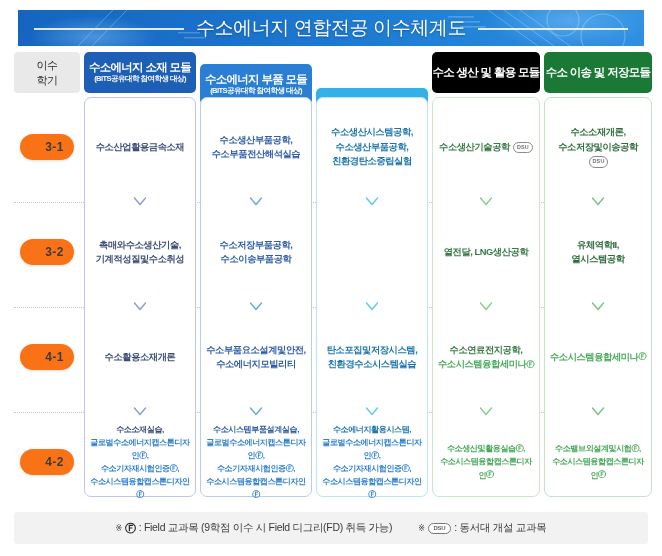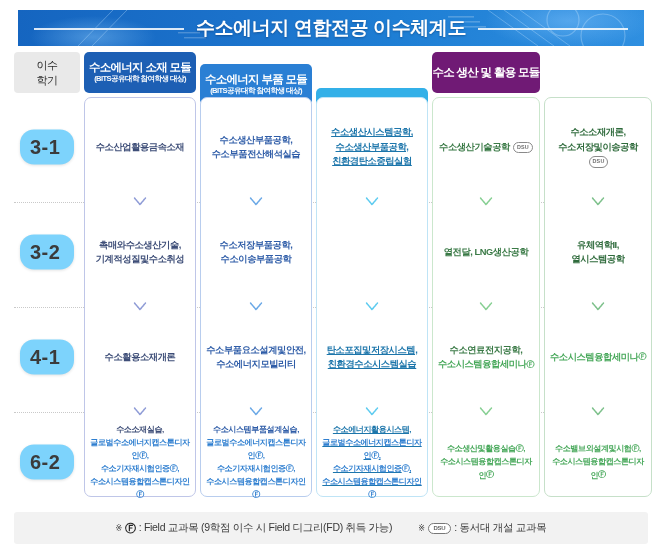--- a/index.html
+++ b/index.html
@@ -50,21 +50,21 @@
     position: absolute;
     top: 0; left: 0; right: 0; bottom: 0;
     pointer-events: none;
   }
 
   .title-text {
     position: relative;
     z-index: 3;
     color: #ffffff;
     font-size: 19px;
-    font-weight: bold;
+    font-weight: normal;
     letter-spacing: -0.4px;
     padding: 0 14px;
     text-shadow: 0 1px 2px rgba(0,30,70,.35);
     white-space: nowrap;
   }
 
   
   .grid {
     position: absolute;
     left: 0;
@@ -126,21 +126,21 @@
     color: #2b2b2b;
     font-size: 11px;
     font-weight: normal;
     letter-spacing: -0.5px;
     line-height: 1.35;
   }
 
   .hc0 { background: #1d5fb4; justify-content: center; }
   .hc1 { background: #2a7fd4; margin-top: 12px; }
   .hc2 { background: #33b0e8; margin-top: 36px; }
-  .hc3 { background: #701a75; }
+  .hc3 { background: #000000; }
   .hc4 { background: #1a7a35; }
 
   
   .col-body {
     position: absolute;
     top: 45px;
     left: 0;
     right: 0;
     height: 400px;
     border-radius: 7px;
@@ -165,25 +165,25 @@
   .r2 { top: 255px; }
   .r3 { top: 360px; }
 
   .sem-pill {
     position: absolute;
     left: 50%;
     top: 50%;
     transform: translate(-50%, -50%);
     min-width: 54px;
     padding: 6px 10px;
-    background: #7dd3fc;
+    background: #f97316;
     border-radius: 14px;
     box-shadow: 0 1px 3px rgba(0,0,0,.12);
-    text-align: left;
-    font-size: 20px;
+    text-align: right;
+    font-size: 12px;
     font-weight: bold;
     color: #3b3b3b;
     letter-spacing: 0.5px;
   }
 
   .cell {
     position: absolute;
     left: 0;
     right: 0;
     top: 0;
@@ -196,21 +196,21 @@
   }
   .cell-text {
     font-size: 9.3px;
     font-weight: bold;
     line-height: 1.55;
     letter-spacing: -0.45px;
     color: #3b4b70;
   }
   .c-blue  .cell-text { color: #3e4e78; }
   .c-blue2 .cell-text { color: #2f5da8; }
-  .c-cyan  .cell-text { color: #1d76ab; text-decoration: underline; }
+  .c-cyan  .cell-text { color: #1d76ab; }
   .c-green .cell-text { color: #3a7a46; }
   .c-dgreen .cell-text { color: #2f6b3c; }
 
   .cell-text.small {
     font-size: 8.1px;
     line-height: 1.62;
   }
 
   .fd { color: #2f7fd0; }
   .fd-green { color: #47a85a; }
@@ -341,21 +341,21 @@
       <div class="row-band r0">
         <div class="sem-pill">3-1</div>
       </div>
       <div class="row-band r1">
         <div class="sem-pill">3-2</div>
       </div>
       <div class="row-band r2">
         <div class="sem-pill">4-1</div>
       </div>
       <div class="row-band r3">
-        <div class="sem-pill">6-2</div>
+        <div class="sem-pill">4-2</div>
       </div>
     </div>
 
     <div class="col col-c0 c-blue">
       <div class="col-head hc0">
         <span class="h-main">수소에너지 소재 모듈</span>
         <span class="h-sub">(BITS공유대학 참여학생 대상)</span>
       </div>
       <div class="col-body bc0"></div>
       <div class="row-band r1">
@@ -500,20 +500,23 @@
         <div class="cell">
           <div class="cell-text small">
               <div class="fd-green">수소생산및활용실습<span class="mk">Ⓕ</span>,</div>
               <div class="fd-green">수소시스템융합캡스톤디자인<span class="mk">Ⓕ</span></div>
             </div>
         </div>
       </div>
     </div>
 
     <div class="col col-c4 c-dgreen">
+      <div class="col-head hc4">
+        <span class="h-main">수소 이송 및 저장모듈</span>
+      </div>
       <div class="col-body bc4"></div>
       <div class="row-band r0">
         <div class="cell">
           <div class="cell-text">
               <div class="">수소소재개론,</div>
               <div class="">수소저장및이송공학 <span class="dsu">DSU</span></div>
             </div>
         </div>
       </div>
       <div class="row-band r1">

